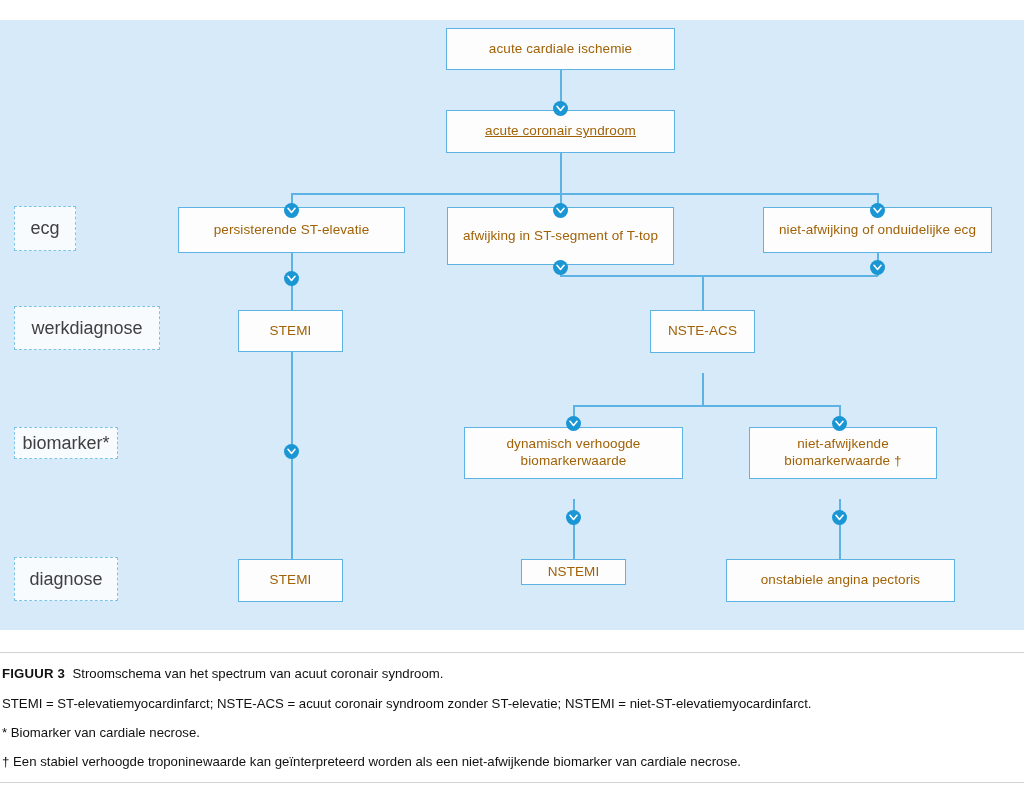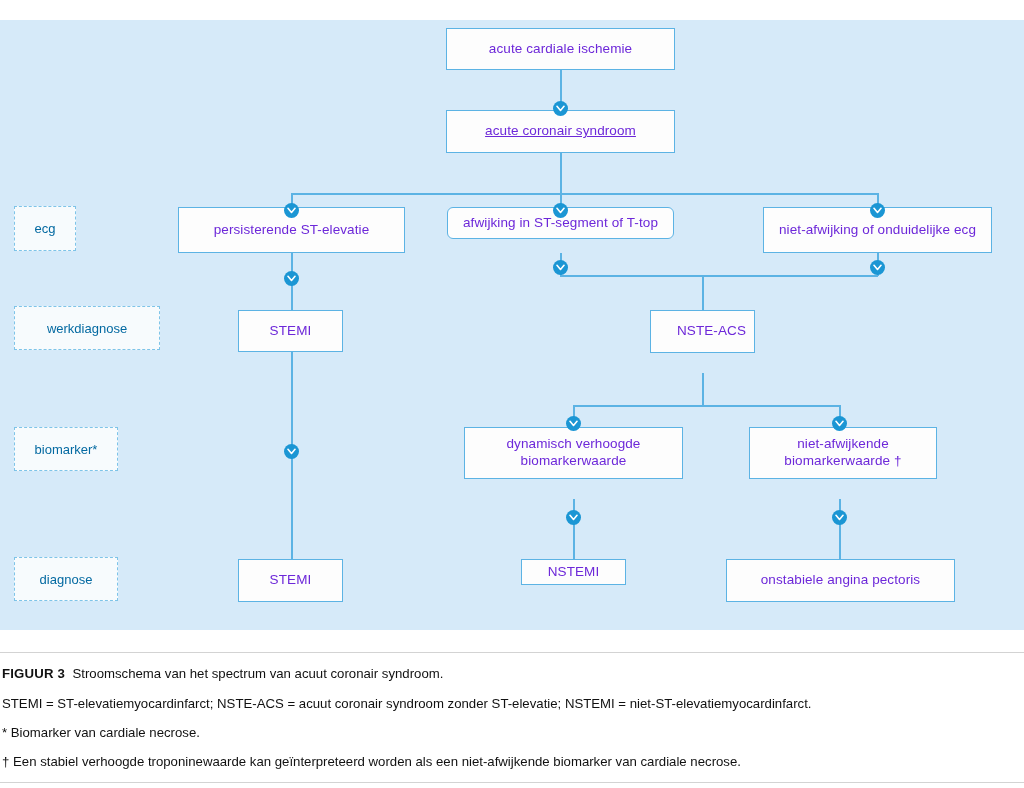--- a/index.html
+++ b/index.html
@@ -19,32 +19,32 @@
   
   .node{
     position:absolute;
     background:#fdfdfd;
     border:1.4px solid #5cb3e4;
     box-sizing:border-box;
     display:flex;align-items:center;justify-content:center;
     text-align:center;
     font-size:13.5px;
     line-height:1.25;
-    color:#6d28d9;
+    color:#a16207;
     letter-spacing:.1px;
   }
   .node span{display:block;padding:0 8px;}
 
   .rowlabel{
     position:absolute;
     background:#f7fbfd;
     border:1.5px dashed #7ec4e8;
     box-sizing:border-box;
     display:flex;align-items:center;justify-content:center;
-    font-size:13px;color:#0369a1;
+    font-size:18px;color:#404040;
   }
 
   .vline{position:absolute;width:1.6px;background:#5cb3e4;}
   .hline{position:absolute;height:1.6px;background:#5cb3e4;}
 
   
   .arrow{
     position:absolute;width:15px;height:15px;border-radius:50%;
     background:#1b96d4;
     display:flex;align-items:center;justify-content:center;
@@ -157,52 +157,52 @@
           <path d="M1 1.3 L4.5 5.4 L8 1.3" fill="none" stroke="#ffffff" stroke-width="1.6" stroke-linecap="round" stroke-linejoin="round"></path>
         </svg>
     </div>
 
     <div class="rowlabel" style="left:14px;top:186px;width:62px;height:45px;">
       <span>ecg</span>
     </div>
     <div class="rowlabel" style="left:14px;top:286px;width:146px;height:44px;">
       <span>werkdiagnose</span>
     </div>
-    <div class="rowlabel" style="left:14px;top:407px;width:104px;height:44px;">
+    <div class="rowlabel" style="left:14px;top:407px;width:104px;height:32px;">
       <span>biomarker*</span>
     </div>
     <div class="rowlabel" style="left:14px;top:537px;width:104px;height:44px;">
       <span>diagnose</span>
     </div>
 
     <div class="node" style="left:446px;top:8px;width:229px;height:42px;">
       <span>acute cardiale ischemie</span>
     </div>
 
     <div class="node" style="left:446px;top:90px;width:229px;height:43px;text-decoration:underline;">
       <span>acute coronair syndroom</span>
     </div>
 
     <div class="node" style="left:178px;top:187px;width:227px;height:46px;">
       <span>persisterende ST-elevatie</span>
     </div>
 
-    <div class="node" style="left:447px;top:187px;width:227px;height:32px;border-radius:6px;">
+    <div class="node" style="left:447px;top:187px;width:227px;height:58px;">
       <span>afwijking in ST-segment of T-top</span>
     </div>
 
     <div class="node" style="left:763px;top:187px;width:229px;height:46px;">
       <span>niet-afwijking of onduidelijke ecg</span>
     </div>
 
     <div class="node" style="left:238px;top:290px;width:105px;height:42px;">
       <span>STEMI</span>
     </div>
 
-    <div class="node" style="left:650px;top:290px;width:105px;height:43px;justify-content:flex-end;">
+    <div class="node" style="left:650px;top:290px;width:105px;height:43px;">
       <span>NSTE-ACS</span>
     </div>
 
     <div class="node" style="left:464px;top:407px;width:219px;height:52px;">
       <span>
           <span style="display: block;">dynamisch verhoogde</span>
           <span style="display: block;">biomarkerwaarde</span>
         </span>
     </div>
 

